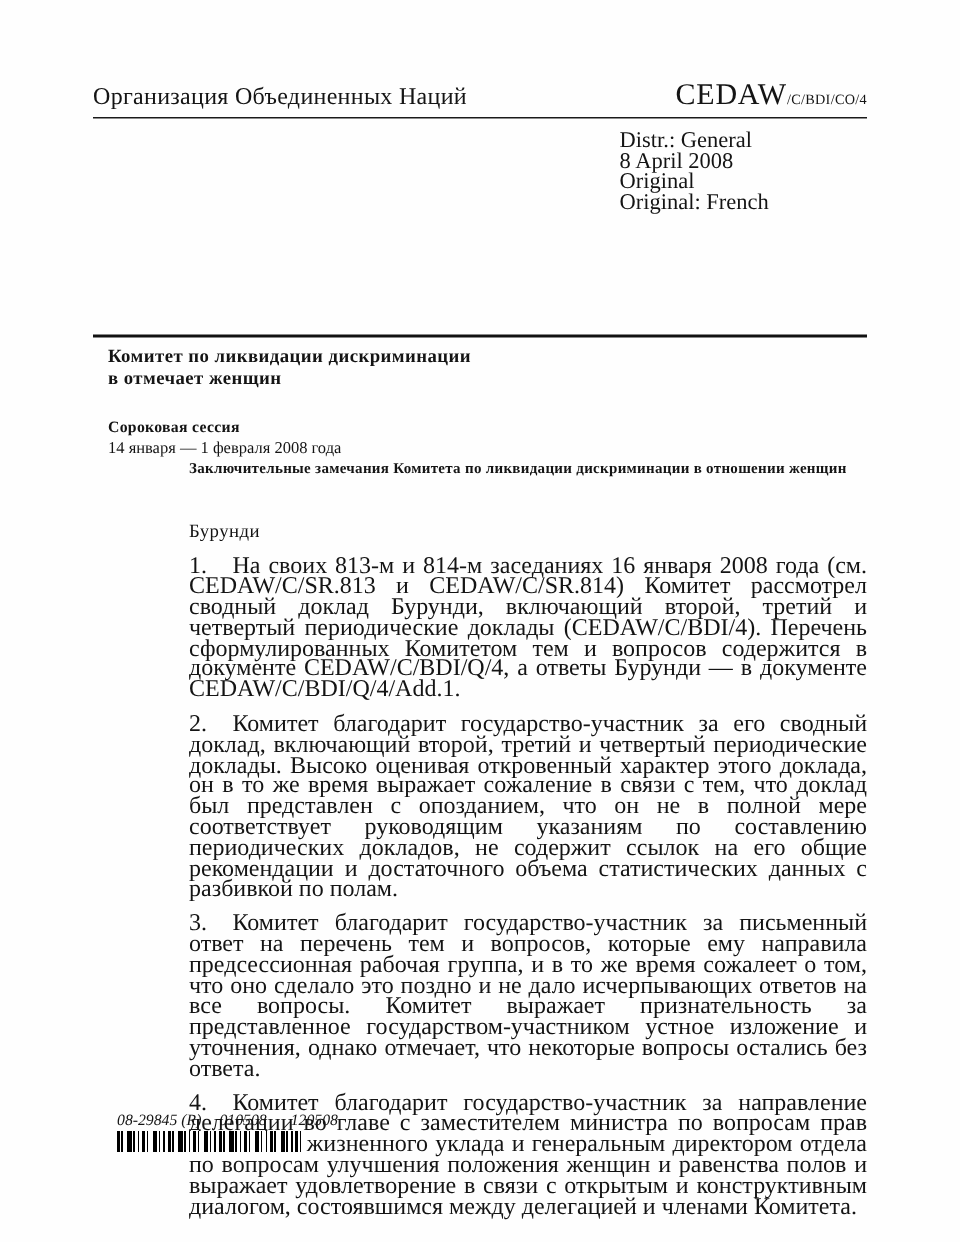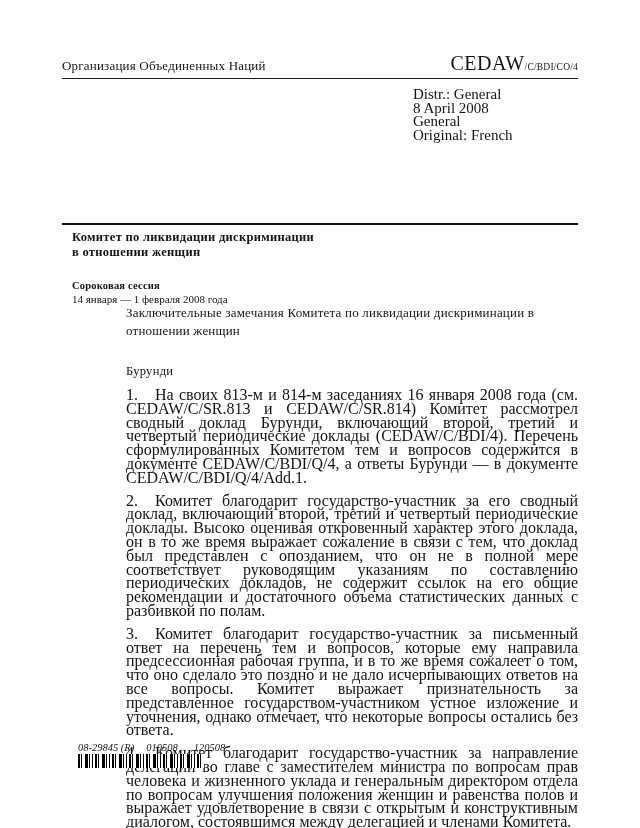--- a/index.html
+++ b/index.html
@@ -21,21 +21,21 @@
   .header-row {
     position: absolute;
     left: 62px;
     right: 62px;
     top: 52px;
     display: flex;
     justify-content: space-between;
     align-items: baseline;
   }
   .org-name {
-    font-size: 13px;
+    font-size: 16px;
     letter-spacing: 0.2px;
   }
   .doc-symbol { white-space: nowrap; }
   .sym-main {
     font-size: 20px;
     letter-spacing: 0.5px;
   }
   .sym-suffix {
     font-size: 9.5px;
     letter-spacing: 0.2px;
@@ -93,22 +93,22 @@
 
   
   .body-col {
     position: absolute;
     left: 126px;
     top: 304px;
     width: 452px;
   }
   .doc-title {
     margin: 0;
-    font-size: 13px;
-    font-weight: normal;
+    font-size: 10px;
+    font-weight: bold;
     line-height: 17.5px;
     letter-spacing: 0.2px;
   }
   .country {
     margin: 25px 0 0 0;
     font-size: 12.5px;
     font-weight: normal;
     letter-spacing: 0.3px;
   }
   .para {
@@ -167,29 +167,29 @@
 
   <div class="header-row">
     <span class="org-name">Организация Объединенных Наций</span>
     <span class="doc-symbol"><span class="sym-main">CEDAW</span><span class="sym-suffix">/C/BDI/CO/4</span></span>
   </div>
   <div class="header-rule"></div>
 
   <div class="distr">
     <div>Distr.: General</div>
     <div>8 April 2008</div>
-    <div>General</div>
+    <div>Original</div>
     <div>Original: French</div>
   </div>
 
   <div class="thick-rule"></div>
 
   <div class="committee">
     <div class="c-name">Комитет по ликвидации дискриминации</div>
-    <div class="c-name">в отношении женщин</div>
+    <div class="c-name">в отмечает женщин</div>
     <div class="c-session">Сороковая сессия</div>
     <div class="c-dates">14 января — 1 февраля 2008 года</div>
   </div>
 
   <div class="body-col">
     <h1 class="doc-title">Заключительные замечания Комитета по ликвидации дискриминации в отношении женщин</h1>
     <h2 class="country">Бурунди</h2>
 
     <p class="para"><span class="pnum">1.</span><span>На своих 813-м и 814-м заседаниях 16 января 2008 года (см. CEDAW/C/SR.813 и CEDAW/C/SR.814) Комитет рассмотрел сводный доклад Бурунди, включающий второй, третий и четвертый периодические доклады (CEDAW/C/BDI/4). Перечень сформулированных Комитетом тем и вопросов содержится в документе CEDAW/C/BDI/Q/4, а ответы Бурунди — в документе CEDAW/C/BDI/Q/4/Add.1.</span></p>
 

